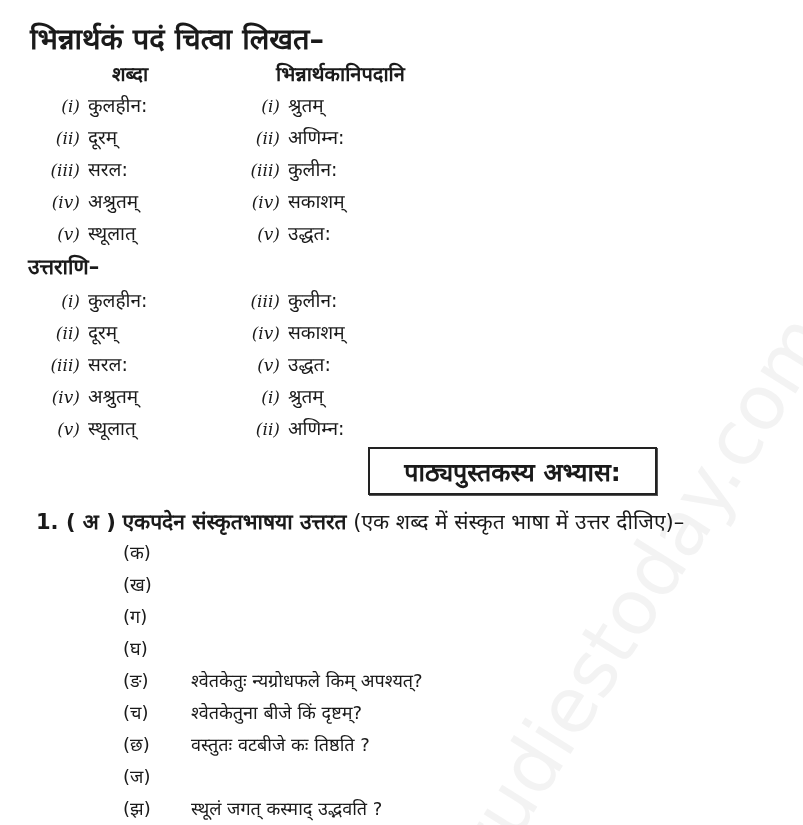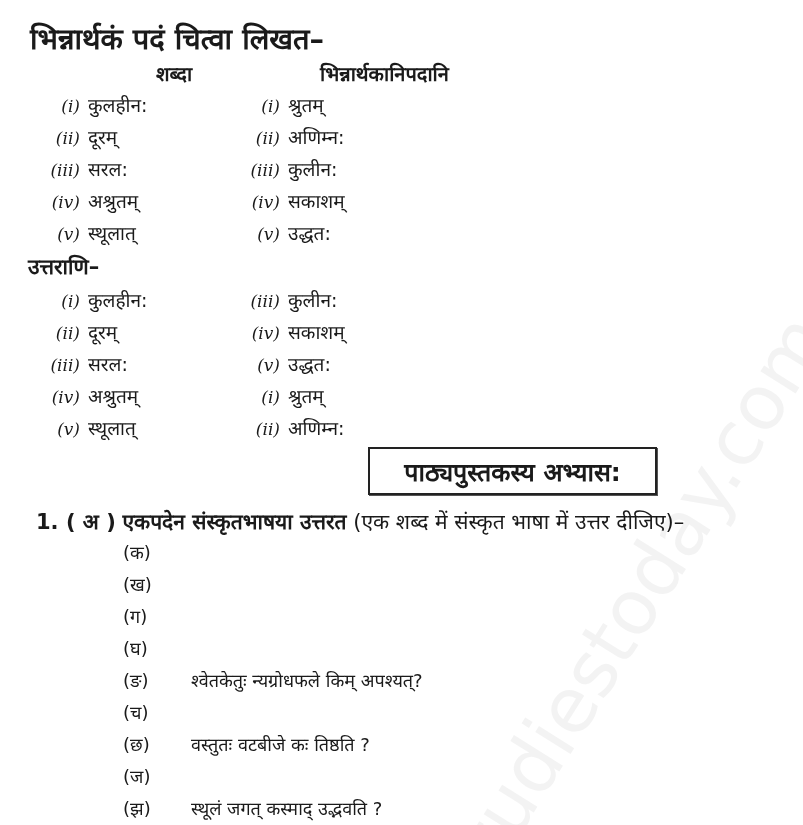--- a/index.html
+++ b/index.html
@@ -14,21 +14,21 @@
       overflow: hidden;
       font-family: "DejaVu Sans", sans-serif;
       color: #1a1a1a;
     }
     .abs { position: absolute; white-space: nowrap; }
     .title {
       left: 30px; top: 18px;
       font-size: 29px; font-weight: bold;
     }
     .colhead {
-      font-size: 20px; font-weight: bold; margin-left: 44px;
+      font-size: 20px; font-weight: bold;
     }
     .row {
       font-size: 19px;
       display: flex;
       align-items: baseline;
     }
     .num {
       font-family: "DejaVu Serif", serif;
       font-style: italic;
       font-size: 17px;
@@ -174,20 +174,21 @@
   </div>
   <div class="abs q-row" style="top:636px;">
     <span class="q-label">(घ)</span>
   </div>
   <div class="abs q-row" style="top:668px;">
     <span class="q-label">(ङ)</span>
     <span>श्वेतकेतुः न्यग्रोधफले किम् अपश्यत्?</span>
   </div>
   <div class="abs q-row" style="top:700px;">
     <span class="q-label">(च)</span>
+    <span>श्वेतकेतुना बीजे किं दृष्टम्?</span>
   </div>
   <div class="abs q-row" style="top:732px;">
     <span class="q-label">(छ)</span>
     <span>वस्तुतः वटबीजे कः तिष्ठति ?</span>
   </div>
   <div class="abs q-row" style="top:764px;">
     <span class="q-label">(ज)</span>
   </div>
   <div class="abs q-row" style="top:796px;">
     <span class="q-label">(झ)</span>

